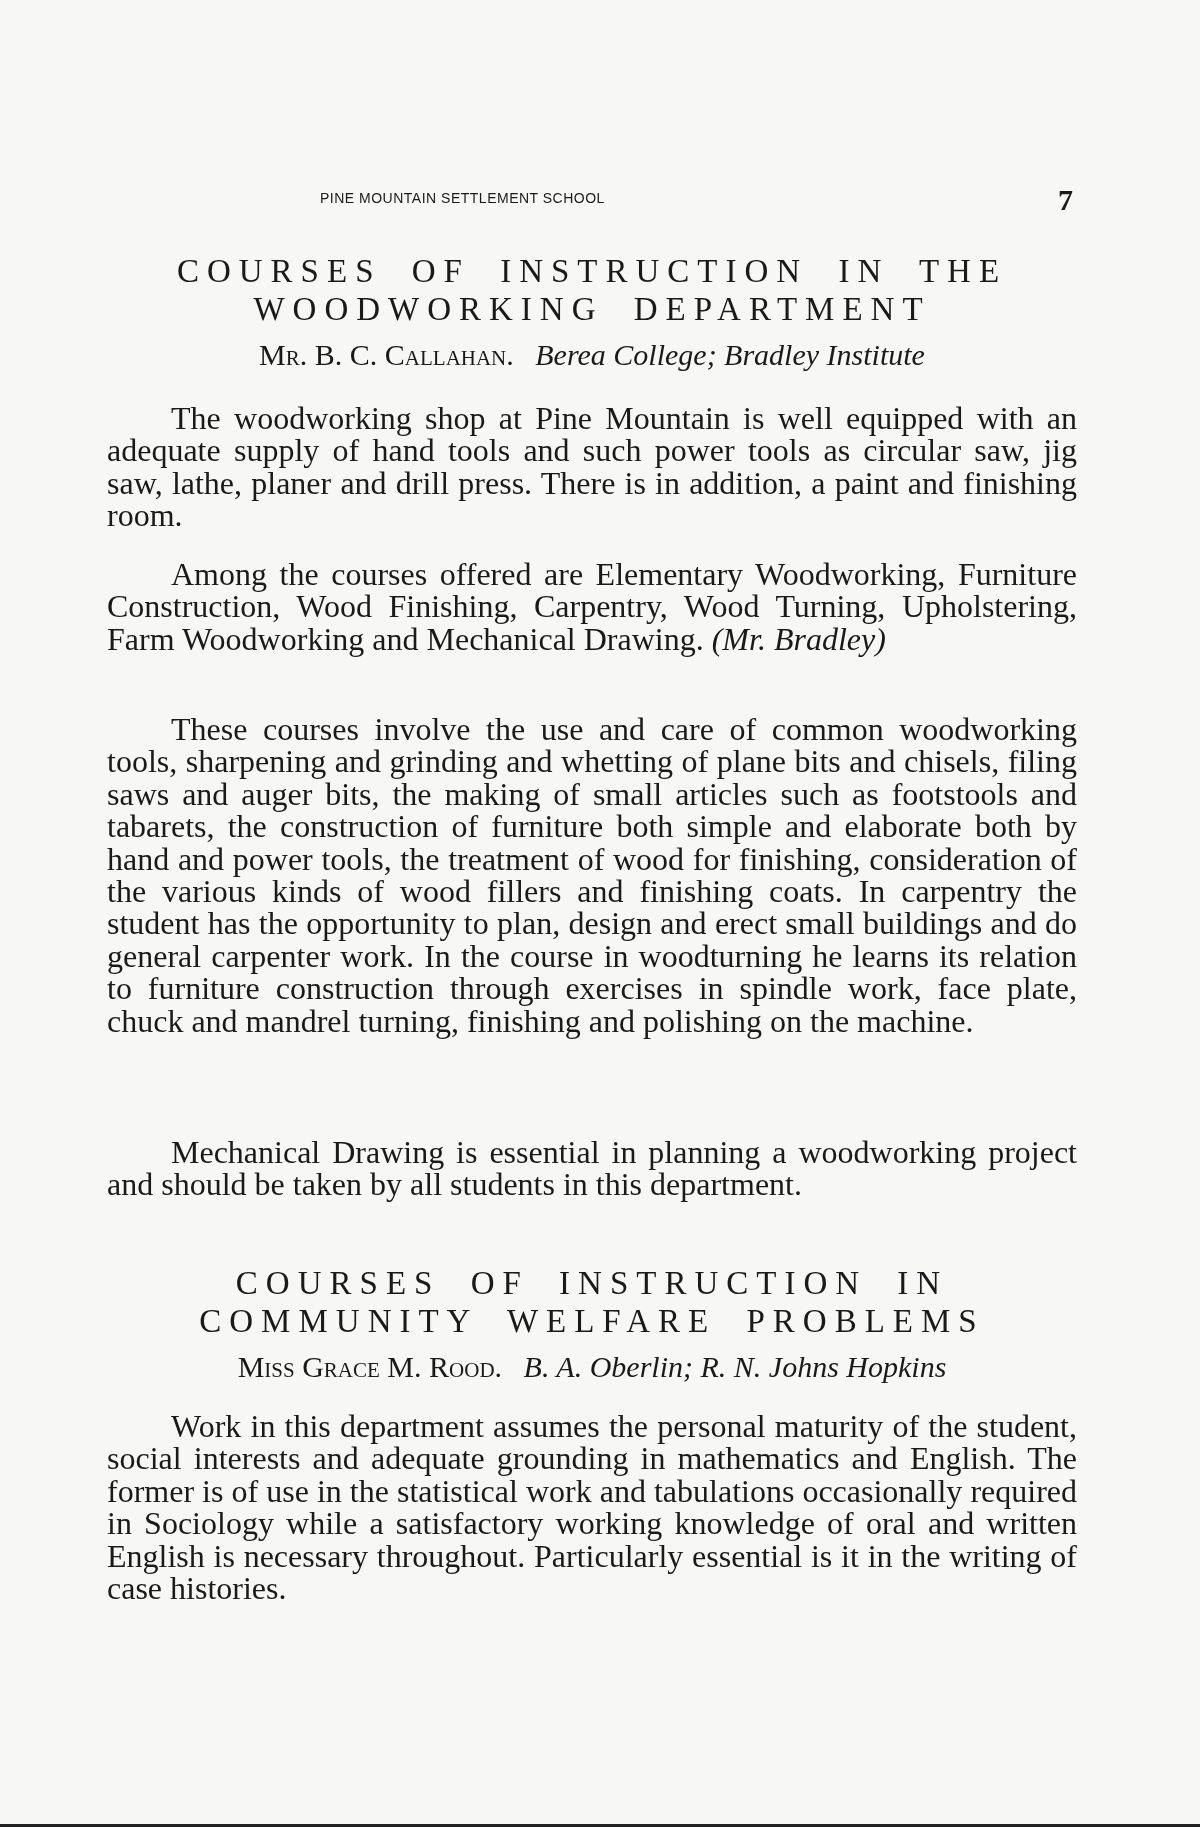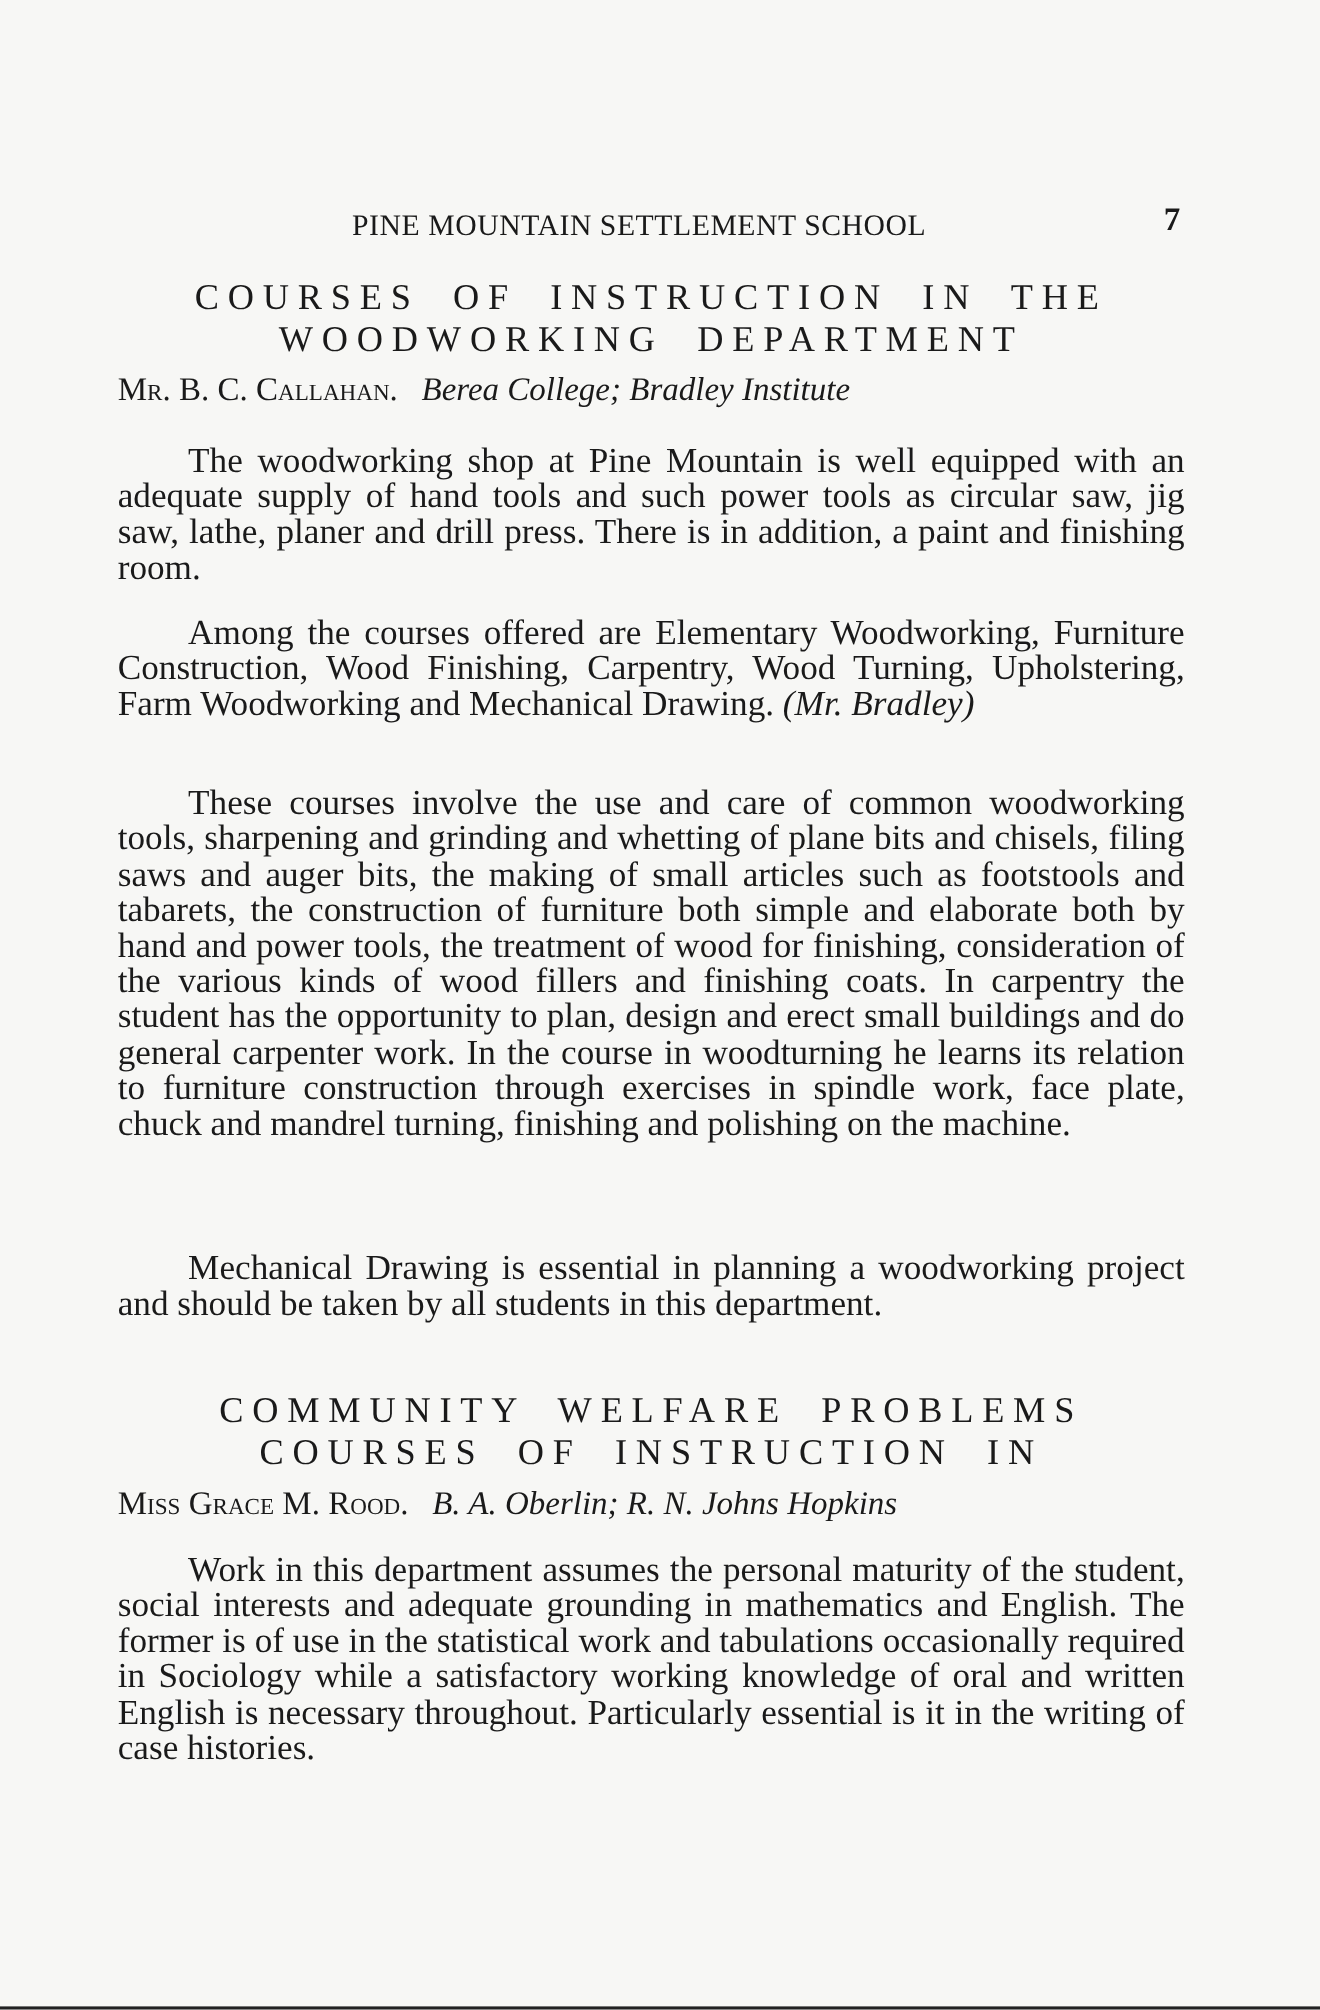--- a/index.html
+++ b/index.html
@@ -8,38 +8,38 @@
     background: #f7f7f5;
     position: relative; overflow: hidden;
     font-family: "DejaVu Serif", "Liberation Serif", serif;
     color: #1a1a1a;
   }
   .page-edge-bottom {
     position: absolute; left: 0; right: 0; bottom: 0; height: 3px; background: #222;
   }
   .running-head {
     position: absolute; top: 190px; left: 320px;
-    font-size: 27px; letter-spacing: 0.5px;
-    font-family: Liberation Serif, serif;
+    font-size: 14px; letter-spacing: 0.5px;
+    font-family: Liberation Sans, sans-serif;
   }
   .page-number {
     position: absolute; top: 183px; left: 1058px;
     font-size: 30px; font-weight: bold;
     font-family: "Liberation Serif", serif;
   }
   .section-title {
     position: absolute; left: 107px; width: 970px;
     text-align: center;
     font-family: "Liberation Serif", serif;
     font-size: 33px; letter-spacing: 8px; line-height: 38px;
     word-spacing: 14px;
   }
   .byline {
     position: absolute; left: 107px; width: 970px;
-    text-align: left;
+    text-align: center;
     font-family: "Liberation Serif", serif;
     font-size: 30px;
   }
   .byline .name { font-variant: small-caps; }
   .byline .cred { font-style: italic; margin-left: 14px; }
   .para {
     position: absolute; left: 107px; width: 970px;
     font-family: "Liberation Serif", serif;
     font-size: 32px; line-height: 32.4px;
     text-align: justify;
@@ -64,22 +64,22 @@
     <span class="cred">Berea College; Bradley Institute</span>
   </div>
   <p class="para" style="top:402px;">The woodworking shop at Pine Mountain is well equipped with an adequate supply of hand tools and such power tools as circular saw, jig saw, lathe, planer and drill press. There is in addition, a paint and finishing room.</p>
   <p class="para" style="top:558px;"><span>Among the courses offered are Elementary Woodworking, Furniture Construction, Wood Finishing, Carpentry, Wood Turning, Upholstering, Farm Woodworking and Mechanical Drawing.</span> <span class="it">(Mr. Bradley)</span></p>
   <p class="para" style="top:713px;">These courses involve the use and care of common woodworking tools, sharpening and grinding and whetting of plane bits and chisels, filing saws and auger bits, the making of small articles such as footstools and tabarets, the construction of furniture both simple and elaborate both by hand and power tools, the treatment of wood for finishing, consideration of the various kinds of wood fillers and finishing coats.  In carpentry the student has the opportunity to plan, design and erect small buildings and do general carpenter work.  In the course in woodturning he learns its relation to furniture construction through exercises in spindle work, face plate, chuck and mandrel turning, finishing and polishing on the machine.</p>
   <p class="para" style="top:1136px;">Mechanical Drawing is essential in planning a woodworking project and should be taken by all students in this department.</p>
 </div>
 
 <div>
   <div class="section-title" style="top:1264px;">
+    <div>COURSES OF INSTRUCTION IN</div>
     <div>COMMUNITY WELFARE PROBLEMS</div>
-    <div>COURSES OF INSTRUCTION IN</div>
   </div>
   <div class="byline" style="top:1350px;">
     <span class="name">Miss Grace M. Rood.</span>
     <span class="cred">B. A. Oberlin; R. N. Johns Hopkins</span>
   </div>
   <p class="para" style="top:1410px;">Work in this department assumes the personal maturity of the student, social interests and adequate grounding in mathematics and English.  The former is of use in the statistical work and tabulations occasionally required in Sociology while a satisfactory working knowledge of oral and written English is necessary throughout.  Particularly essential is it in the writing of case histories.</p>
 </div>
 
 <div class="page-edge-bottom"></div>
 

